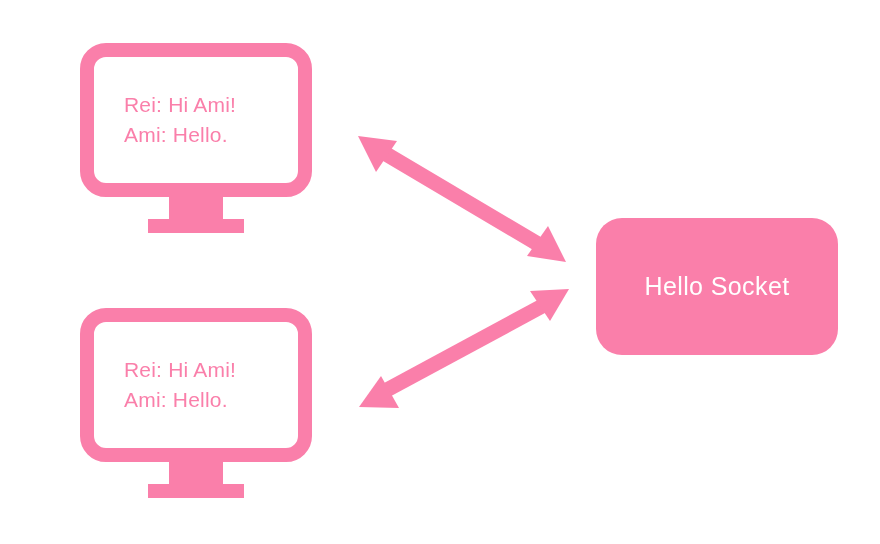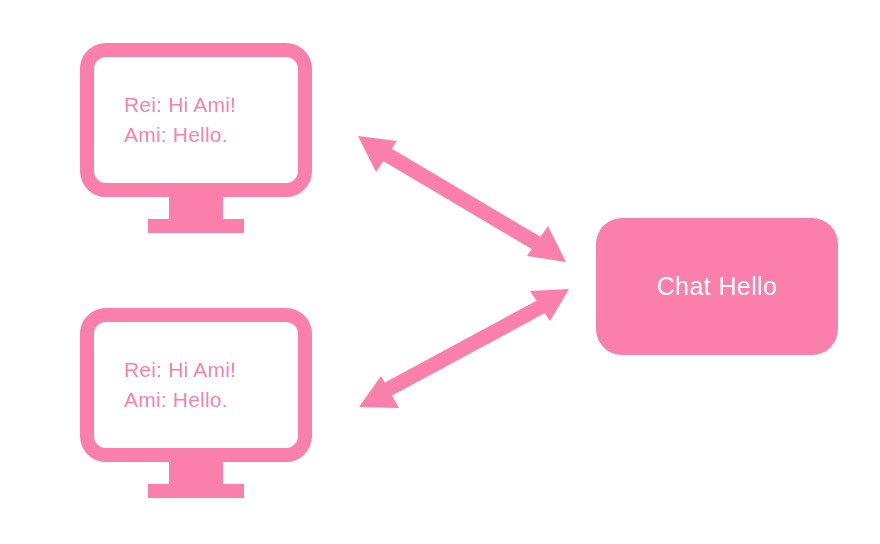--- a/index.html
+++ b/index.html
@@ -122,21 +122,21 @@
       <div class="monitor-screen">
         <div class="chat-line">Rei: Hi Ami!</div>
         <div class="chat-line">Ami: Hello.</div>
       </div>
     </div>
     <div class="monitor-neck"></div>
     <div class="monitor-base"></div>
   </div>
 
   <div class="socket-box" style="left:596px; top:218px; width:242px; height:137px;">
-    <span class="socket-label">Chat Hello</span>
+    <span class="socket-label">Hello Socket</span>
   </div>
 
   <svg class="arrow-layer" viewBox="0 0 880 544">
 
     <g>
       <line x1="381" y1="151" x2="543" y2="247" stroke="#fa7faa" stroke-width="15" stroke-linecap="butt"></line>
       <polygon points="358,136 397,141 376,172" fill="#fa7faa"></polygon>
       <polygon points="566,262 527,256 548,226" fill="#fa7faa"></polygon>
     </g>
 

